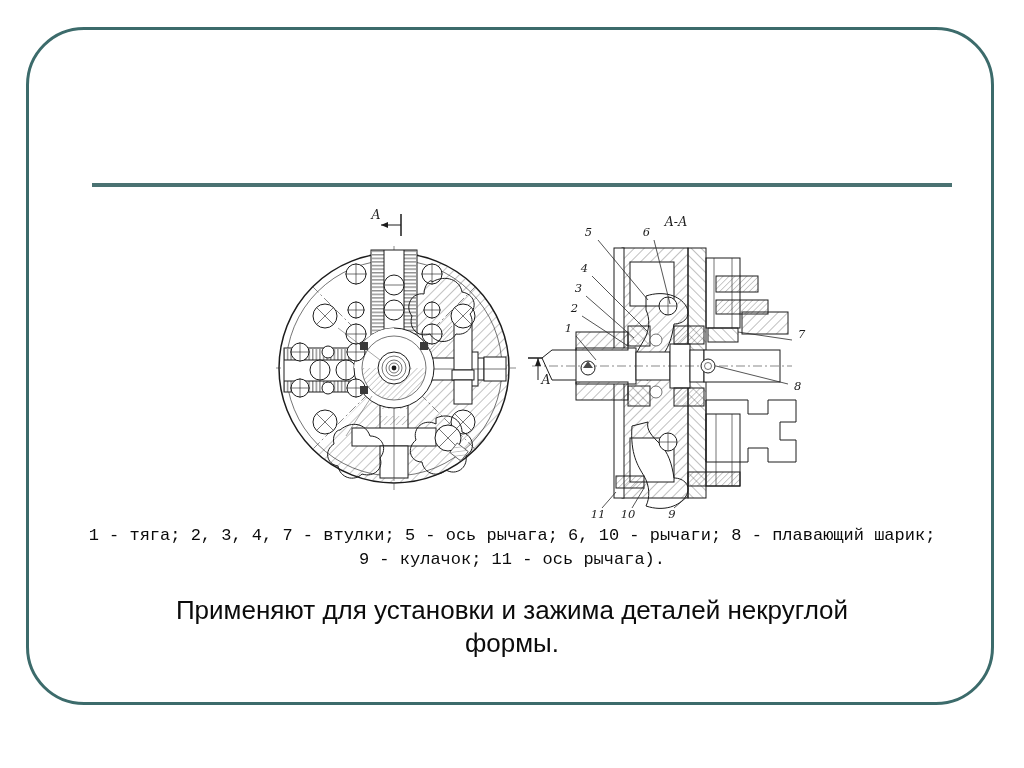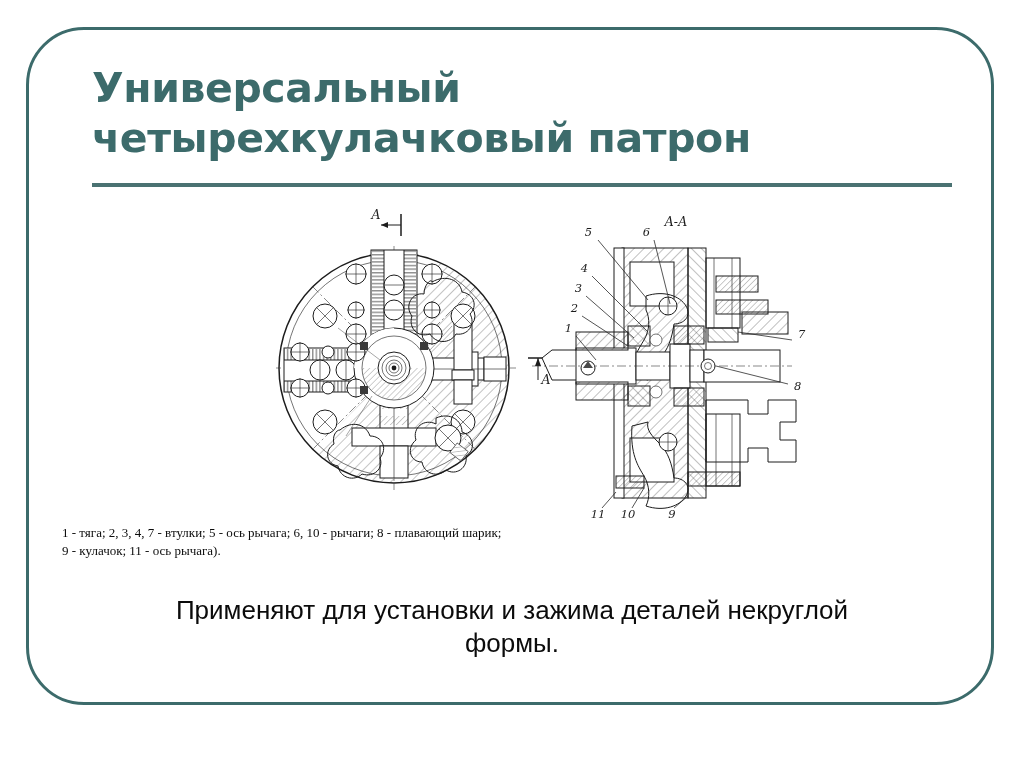--- a/index.html
+++ b/index.html
@@ -78,22 +78,23 @@
     width: 556px;
     height: 320px;
   }
 
   
   #figure-legend {
     position: absolute;
     left: 62px;
     top: 524px;
     width: 900px;
-    font-family: Liberation Serif, serif;
-    font-size: 13px;
+    text-align: center;
+    font-family: Liberation Mono, monospace;
+    font-size: 17px;
     line-height: 1.42;
     color: #0b0b0b;
     white-space: pre-line;
   }
 
   
   #body-text {
     position: absolute;
     left: 92px;
     top: 594px;
@@ -129,24 +130,20 @@
     fill: #1c1c1c;
   }
 </style>
 </head>
 <body>
 
 <div id="slide">
 
   <div id="slide-frame"></div>
 
-  <div id="title-block">
-    <h1 id="slide-title">Универсальный
-четырехкулачковый патрон</h1>
-  </div>
   <div id="title-rule"></div>
 
   <div id="figure-area">
     <svg viewBox="0 0 556 320" xmlns="http://www.w3.org/2000/svg">
 
       <defs>
 
         <pattern id="hatchA" width="7" height="7" patternTransform="rotate(45)" patternUnits="userSpaceOnUse">
           <line x1="0" y1="0" x2="0" y2="7" stroke="#2a2a2a" stroke-width="0.6"></line>
         </pattern>

